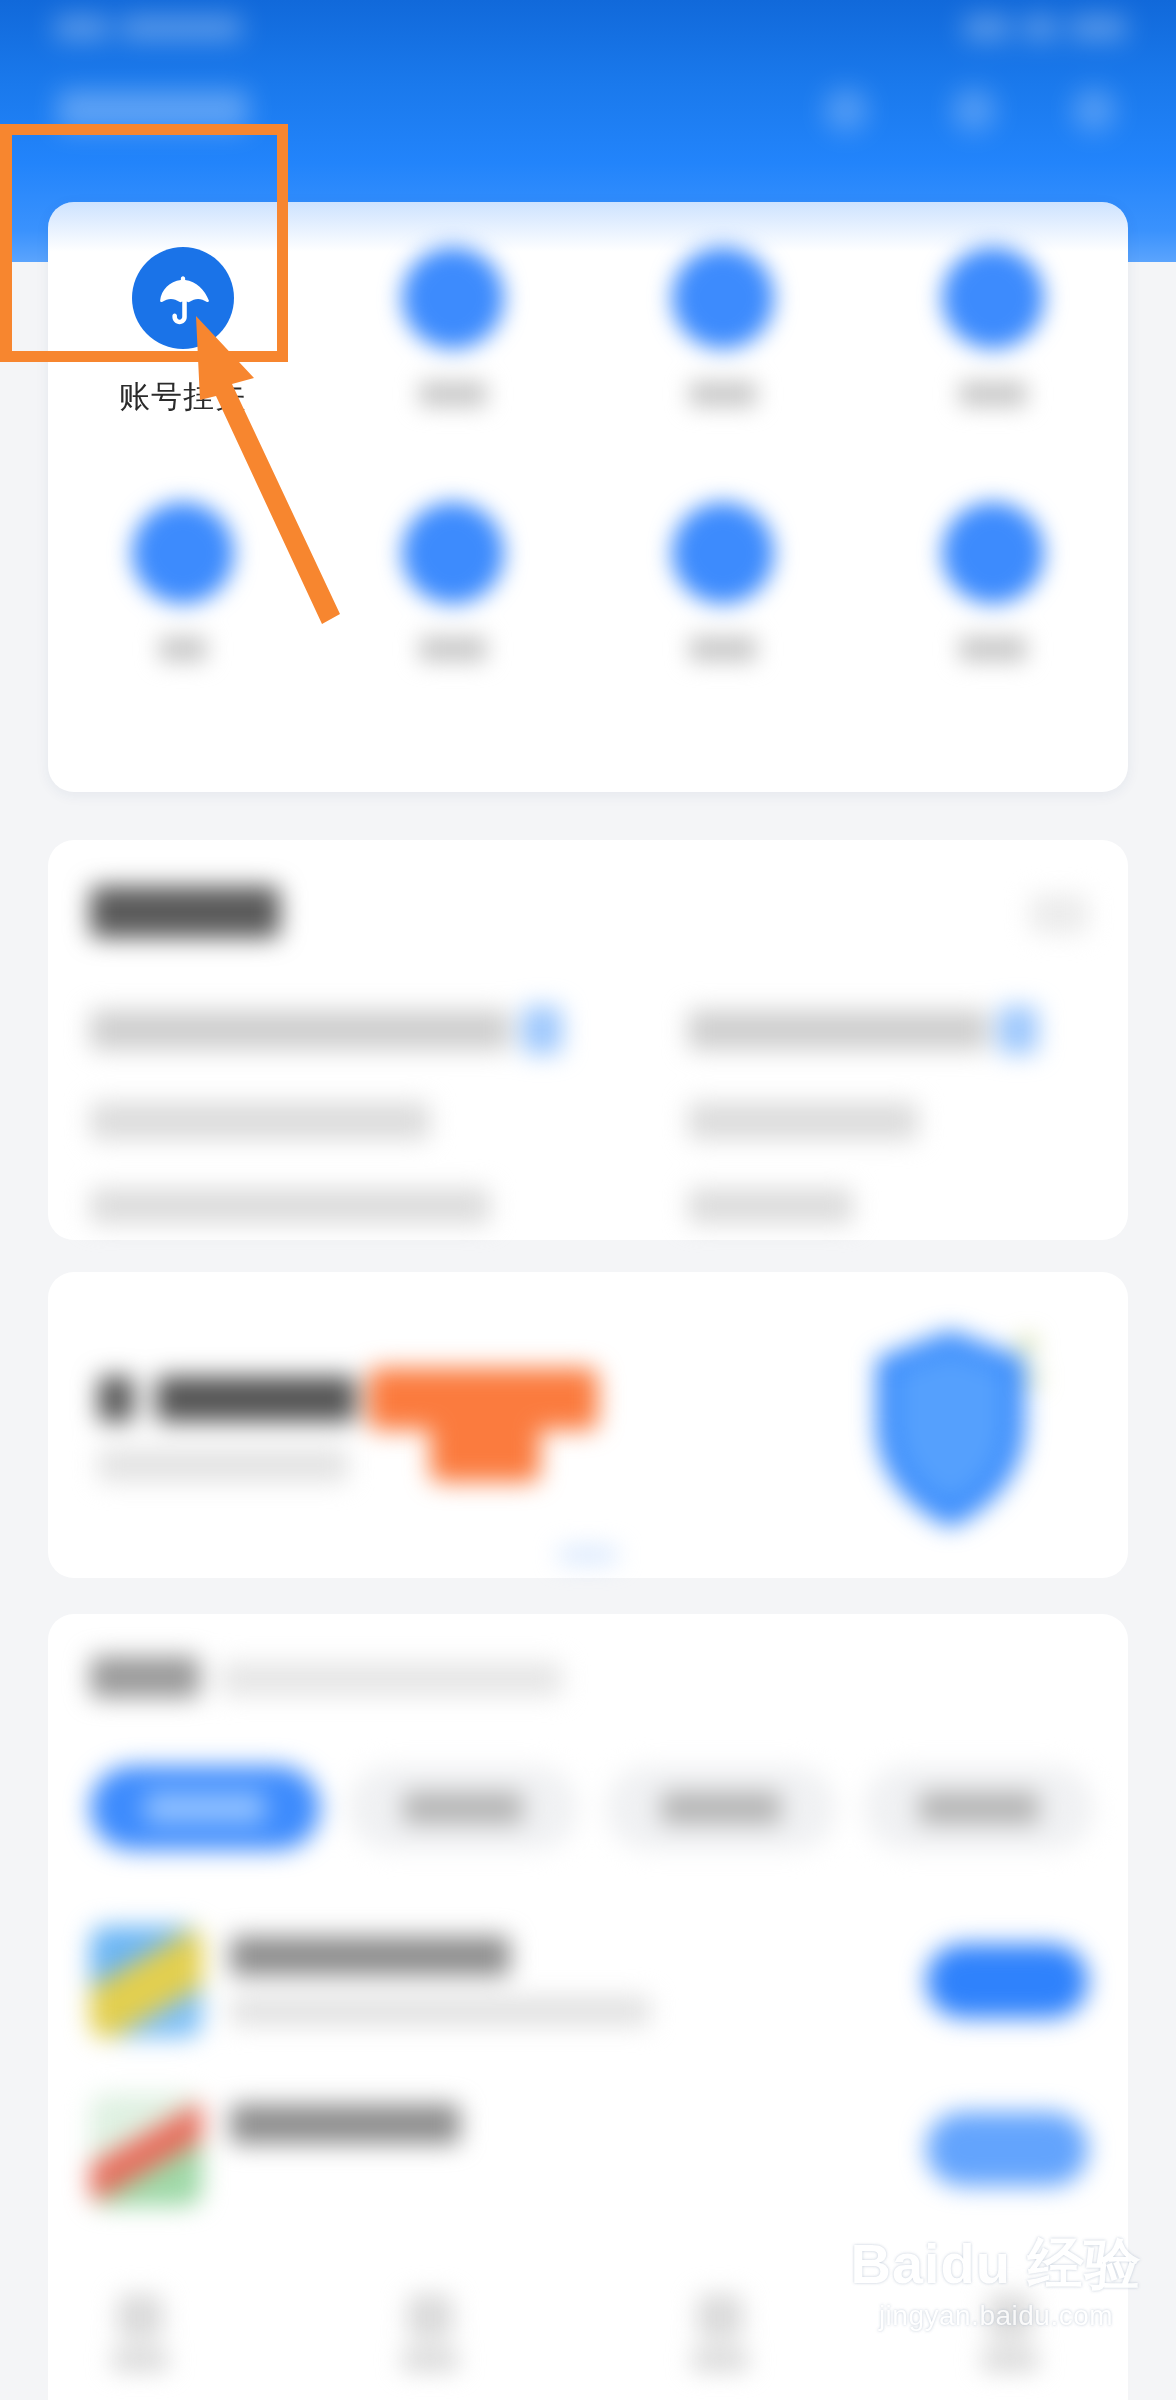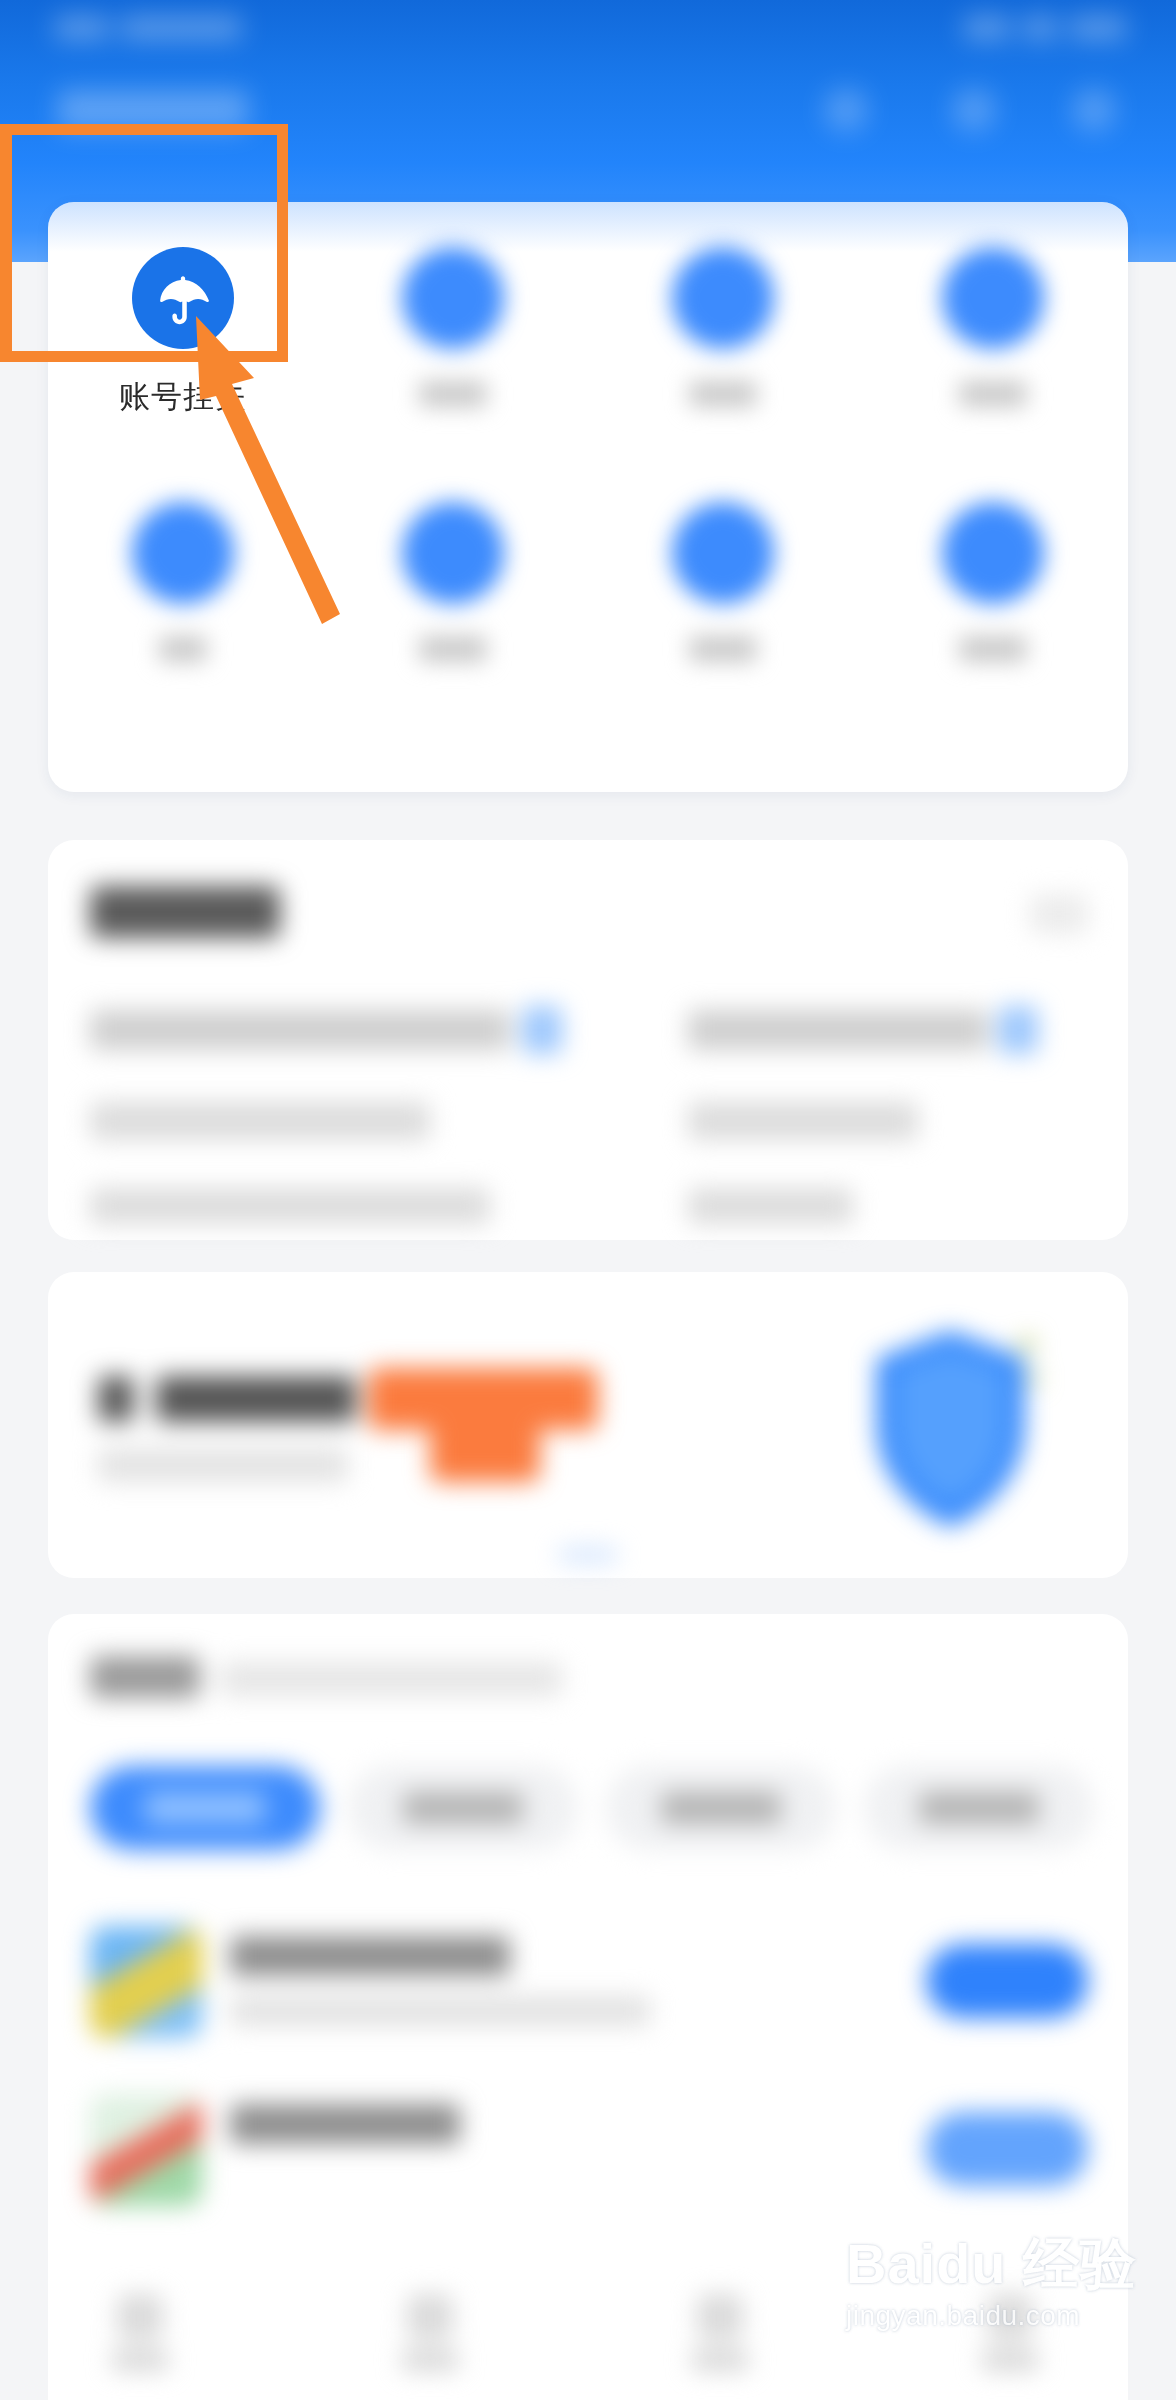--- a/index.html
+++ b/index.html
@@ -102,21 +102,21 @@
   .chip.active { background:#3d8bfd; }
   .chip.active .txt { background:#8fc0ff; }
 
   .row { position:absolute; left:0; width:1080px; }
   .row .thumb { position:absolute; left:42px; width:112px; height:112px; border-radius:16px; }
   .row .t1 { position:absolute; left:182px; height:40px; background:#8e8e8e; border-radius:6px; }
   .row .t2 { position:absolute; left:182px; height:30px; background:#e2e2e2; border-radius:5px; }
   .row .btn { position:absolute; right:40px; width:162px; height:74px; border-radius:40px; background:#2f82fc; }
 
   
-  .wm { position:absolute; right:30px; bottom:70px; width:300px; 
+  .wm { position:absolute; right:30px; bottom:70px; width:300px; text-align:center;
         opacity:.80; z-index:30; }
   .wm .l1 { font-size:56px; font-weight:bold; color:#ffffff; letter-spacing:1px;
             text-shadow:0 0 3px rgba(160,175,195,.85); line-height:1; }
   .wm .l2 { font-size:28px; color:#ffffff; letter-spacing:.5px; margin-top:10px;
             text-shadow:0 0 3px rgba(160,175,195,.85); line-height:1; }
 
   
   .botnav { position:absolute; left:0; bottom:0; width:1176px; height:150px; filter:blur(12px); }
   .bn-item { position:absolute; bottom:26px; width:60px; height:80px; }
   .bn-item .ic { width:46px; height:46px; margin:0 auto; background:#dadada; border-radius:10px; }

